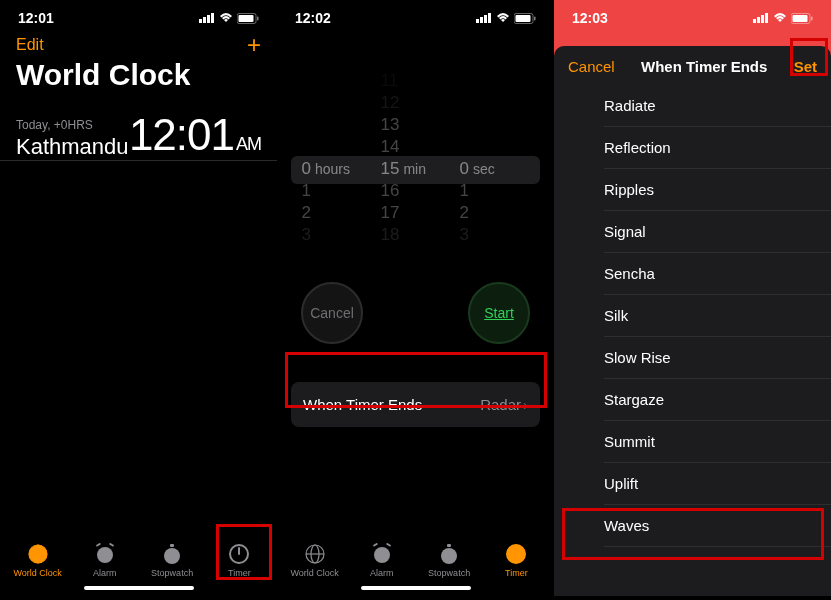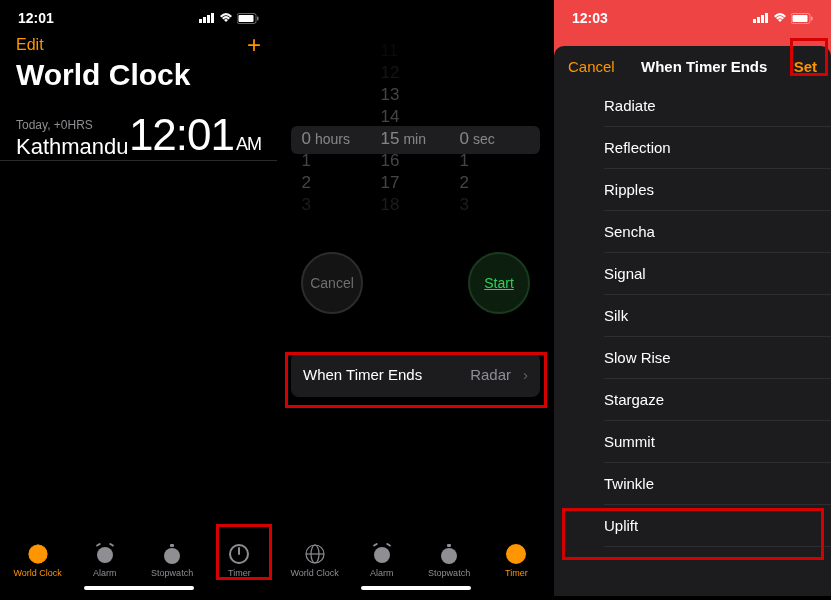--- a/index.html
+++ b/index.html
@@ -148,21 +148,21 @@
   .s2-when {
     margin: 38px 14px 0 14px;
     background: #1c1c1e;
     border-radius: 8px;
     display: flex;
     justify-content: space-between;
     align-items: center;
     padding: 14px 12px;
     font-size: 15px;
   }
-  .s2-when-right { color: #8e8e93; display:flex; align-items:center; gap:12px;}
+  .s2-when-right { color: #8e8e93; display:flex; align-items:center; gap:2px;}
 
   
   .p3 { background: #ef4444; }
   .s3-sheet {
     position: absolute;
     top: 46px;
     left: 0; right: 0; bottom: 0;
     background: #1c1c1e;
     border-radius: 10px 10px 0 0;
     display: flex;
@@ -264,20 +264,39 @@
         </svg>
       <span>Timer</span>
     </div>
   </div>
   <div class="home-indicator"></div>
 
   <div class="hl" style="left:216px; top:524px; width:56px; height:56px;"></div>
 </div>
 
 <div class="phone p2">
+  <div class="status-bar">
+    <span>12:02</span>
+    <div class="status-right">
+      <svg width="16" height="10" viewBox="0 0 16 10">
+          <rect x="0" y="6" width="3" height="4" fill="#fff"></rect>
+          <rect x="4" y="4" width="3" height="6" fill="#fff"></rect>
+          <rect x="8" y="2" width="3" height="8" fill="#fff"></rect>
+          <rect x="12" y="0" width="3" height="10" fill="#fff"></rect>
+        </svg>
+      <svg width="14" height="10" viewBox="0 0 14 10">
+          <path d="M7 9 L5 7 Q7 5 9 7 Z M3 5 Q7 1 11 5 L9.5 6.5 Q7 4 4.5 6.5 Z M1 3 Q7 -3 13 3 L11.5 4.5 Q7 0 2.5 4.5 Z" fill="#fff"></path>
+        </svg>
+      <svg width="22" height="11" viewBox="0 0 22 11">
+          <rect x="0" y="0.5" width="19" height="10" rx="2" stroke="#fff" stroke-opacity="0.4" fill="none"></rect>
+          <rect x="1.5" y="2" width="15" height="7" rx="1" fill="#fff"></rect>
+          <rect x="20" y="3.5" width="1.5" height="4" rx="0.7" fill="#fff" fill-opacity="0.5"></rect>
+        </svg>
+    </div>
+  </div>
 
   <div class="picker">
     <div class="picker-overlay"></div>
     <div class="picker-col">
       <div class="row" style="opacity:0"></div>
       <div class="row" style="opacity:0"></div>
       <div class="row" style="opacity:0"></div>
       <div class="row" style="opacity:0"></div>
       <div class="row selected">
           <span>0</span> 
@@ -396,42 +415,42 @@
       <div class="s3-item">
           <span>Radiate</span>
         </div>
       <div class="s3-item">
           <span>Reflection</span>
         </div>
       <div class="s3-item">
           <span>Ripples</span>
         </div>
       <div class="s3-item">
+          <span>Signal</span>
+        </div>
+      <div class="s3-item">
           <span>Sencha</span>
         </div>
       <div class="s3-item">
-          <span>Signal</span>
-        </div>
-      <div class="s3-item">
           <span>Silk</span>
         </div>
       <div class="s3-item">
           <span>Slow Rise</span>
         </div>
       <div class="s3-item">
           <span>Stargaze</span>
         </div>
       <div class="s3-item">
           <span>Summit</span>
         </div>
       <div class="s3-item">
-          <span>Twinkle</span>
-        </div>
-      <div class="s3-item">
           <span>Uplift</span>
+        </div>
+      <div class="s3-item">
+          <span>Waves</span>
         </div>
       <div class="s3-item"></div>
     </div>
 
   </div>
 
   <div class="hl" style="left:236px; top:38px; width:38px; height:38px;"></div>
   <div class="hl" style="left:8px; top:508px; width:262px; height:52px;"></div>
 </div>
 

